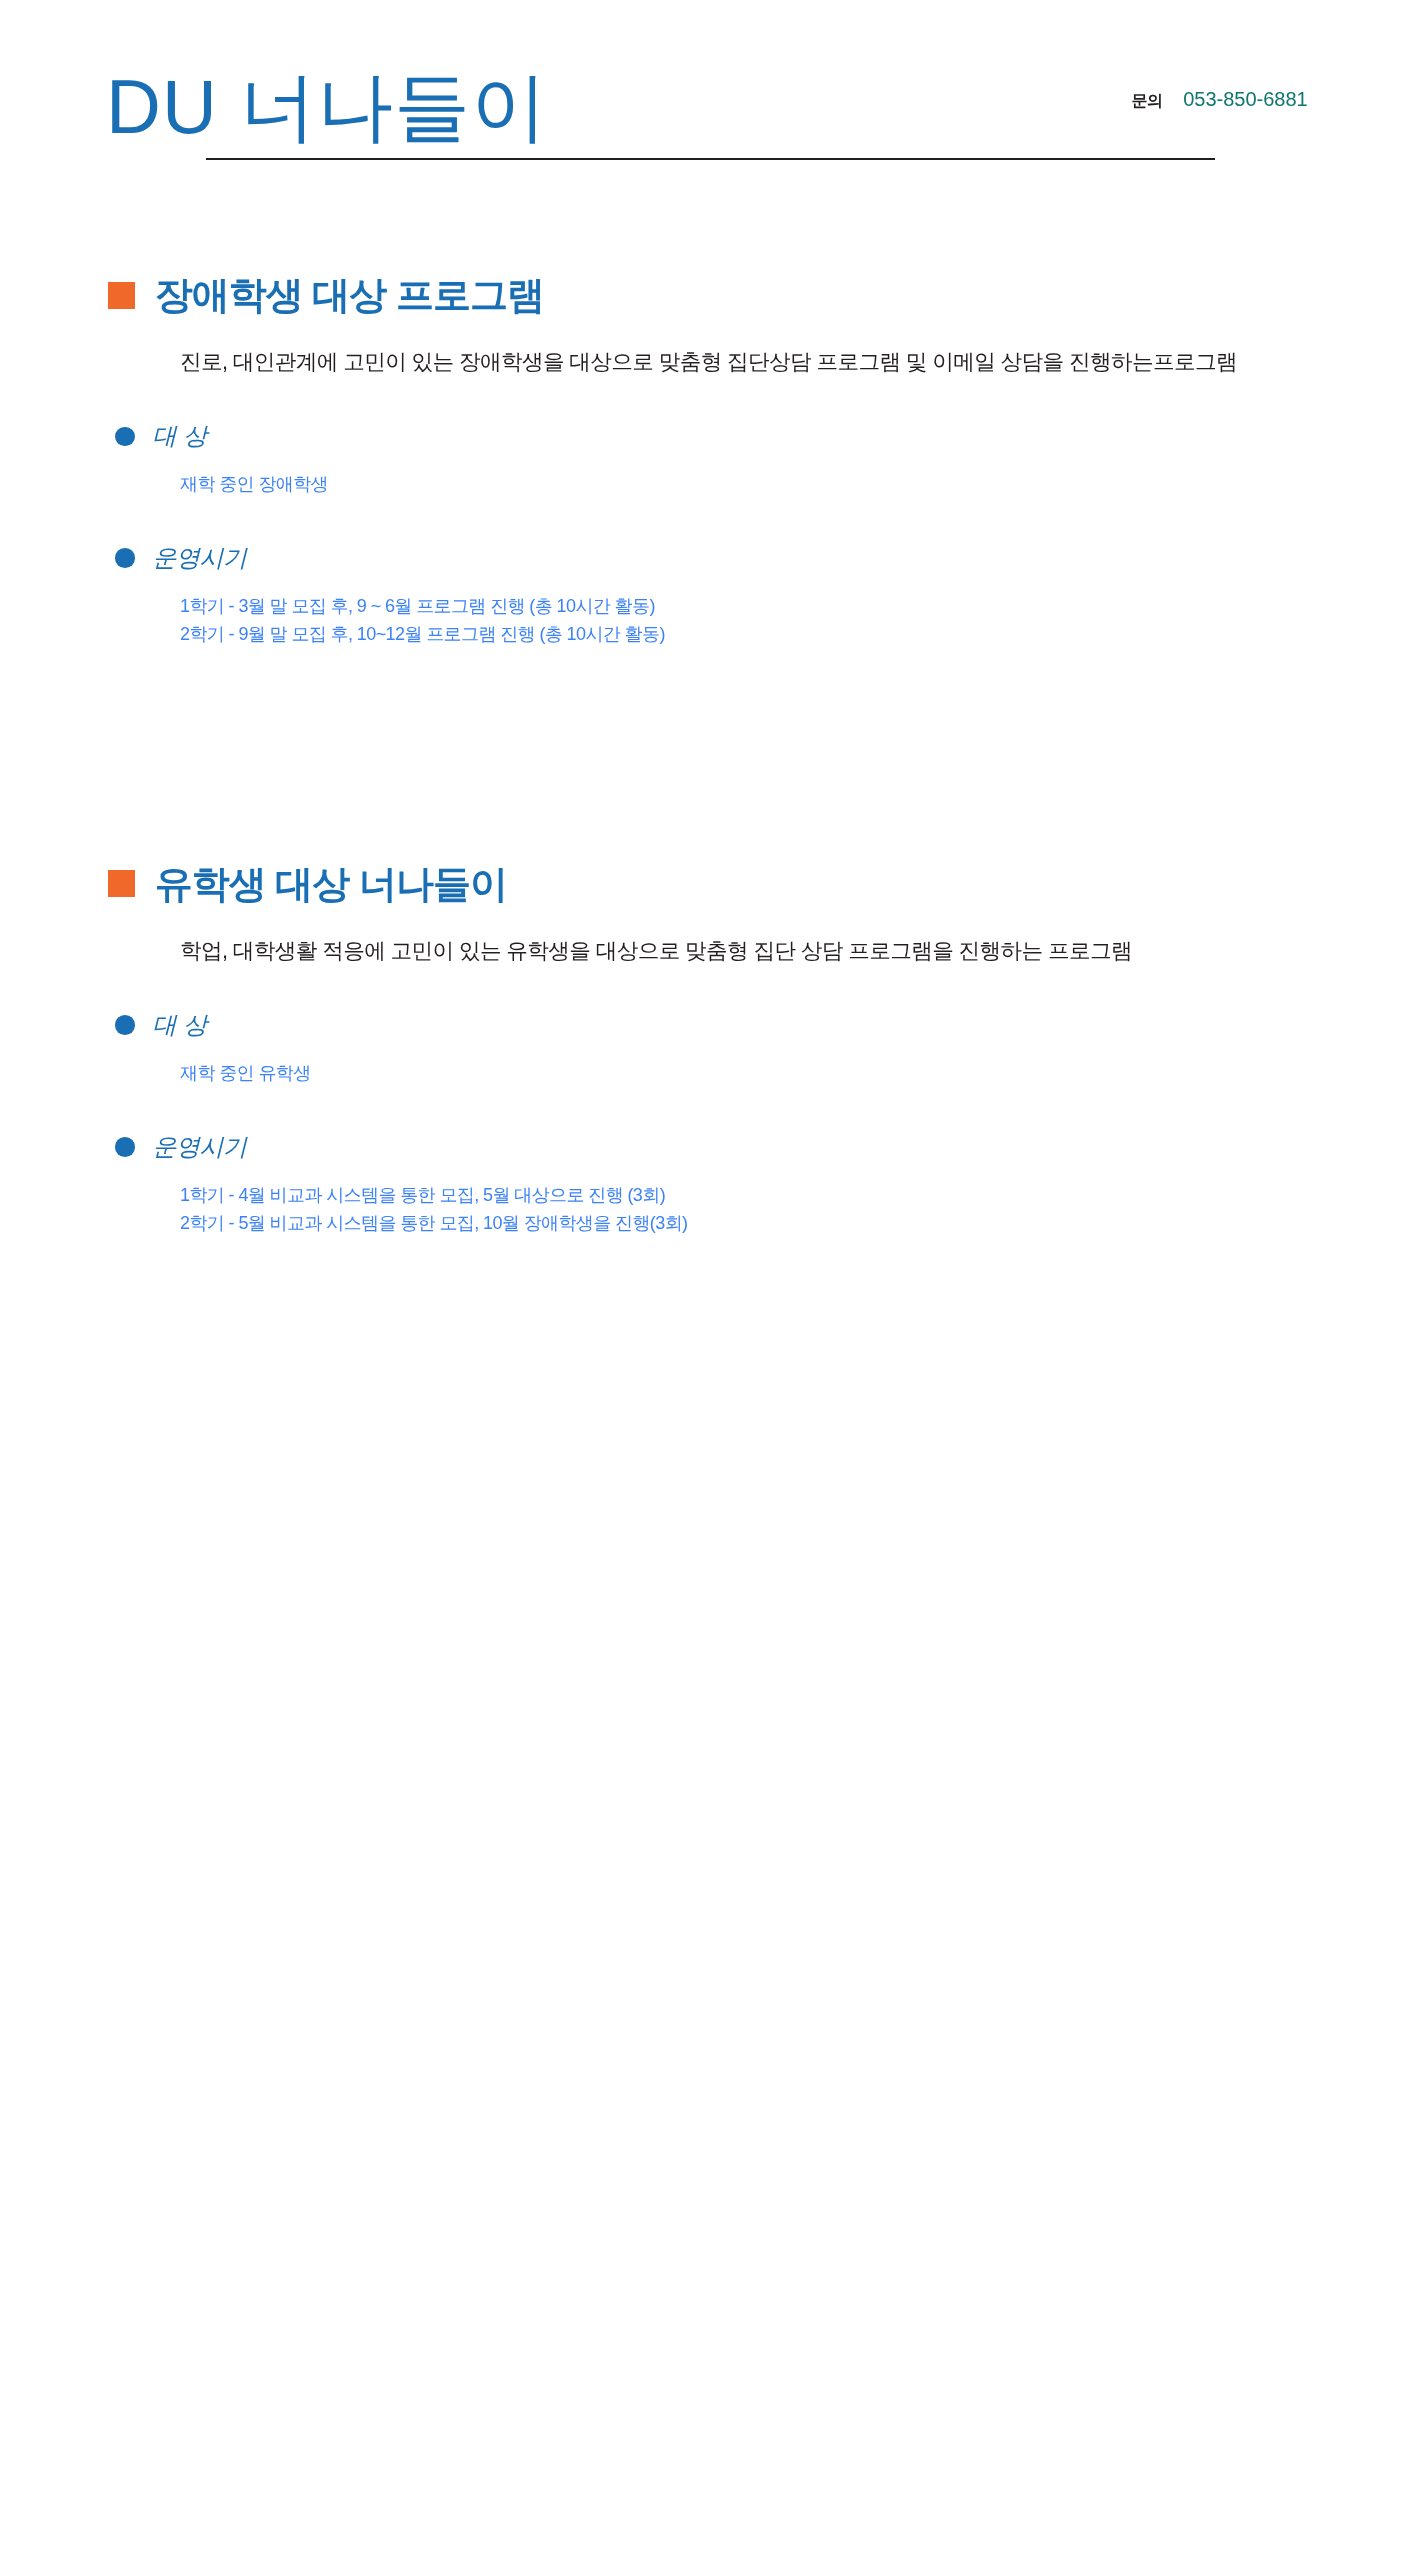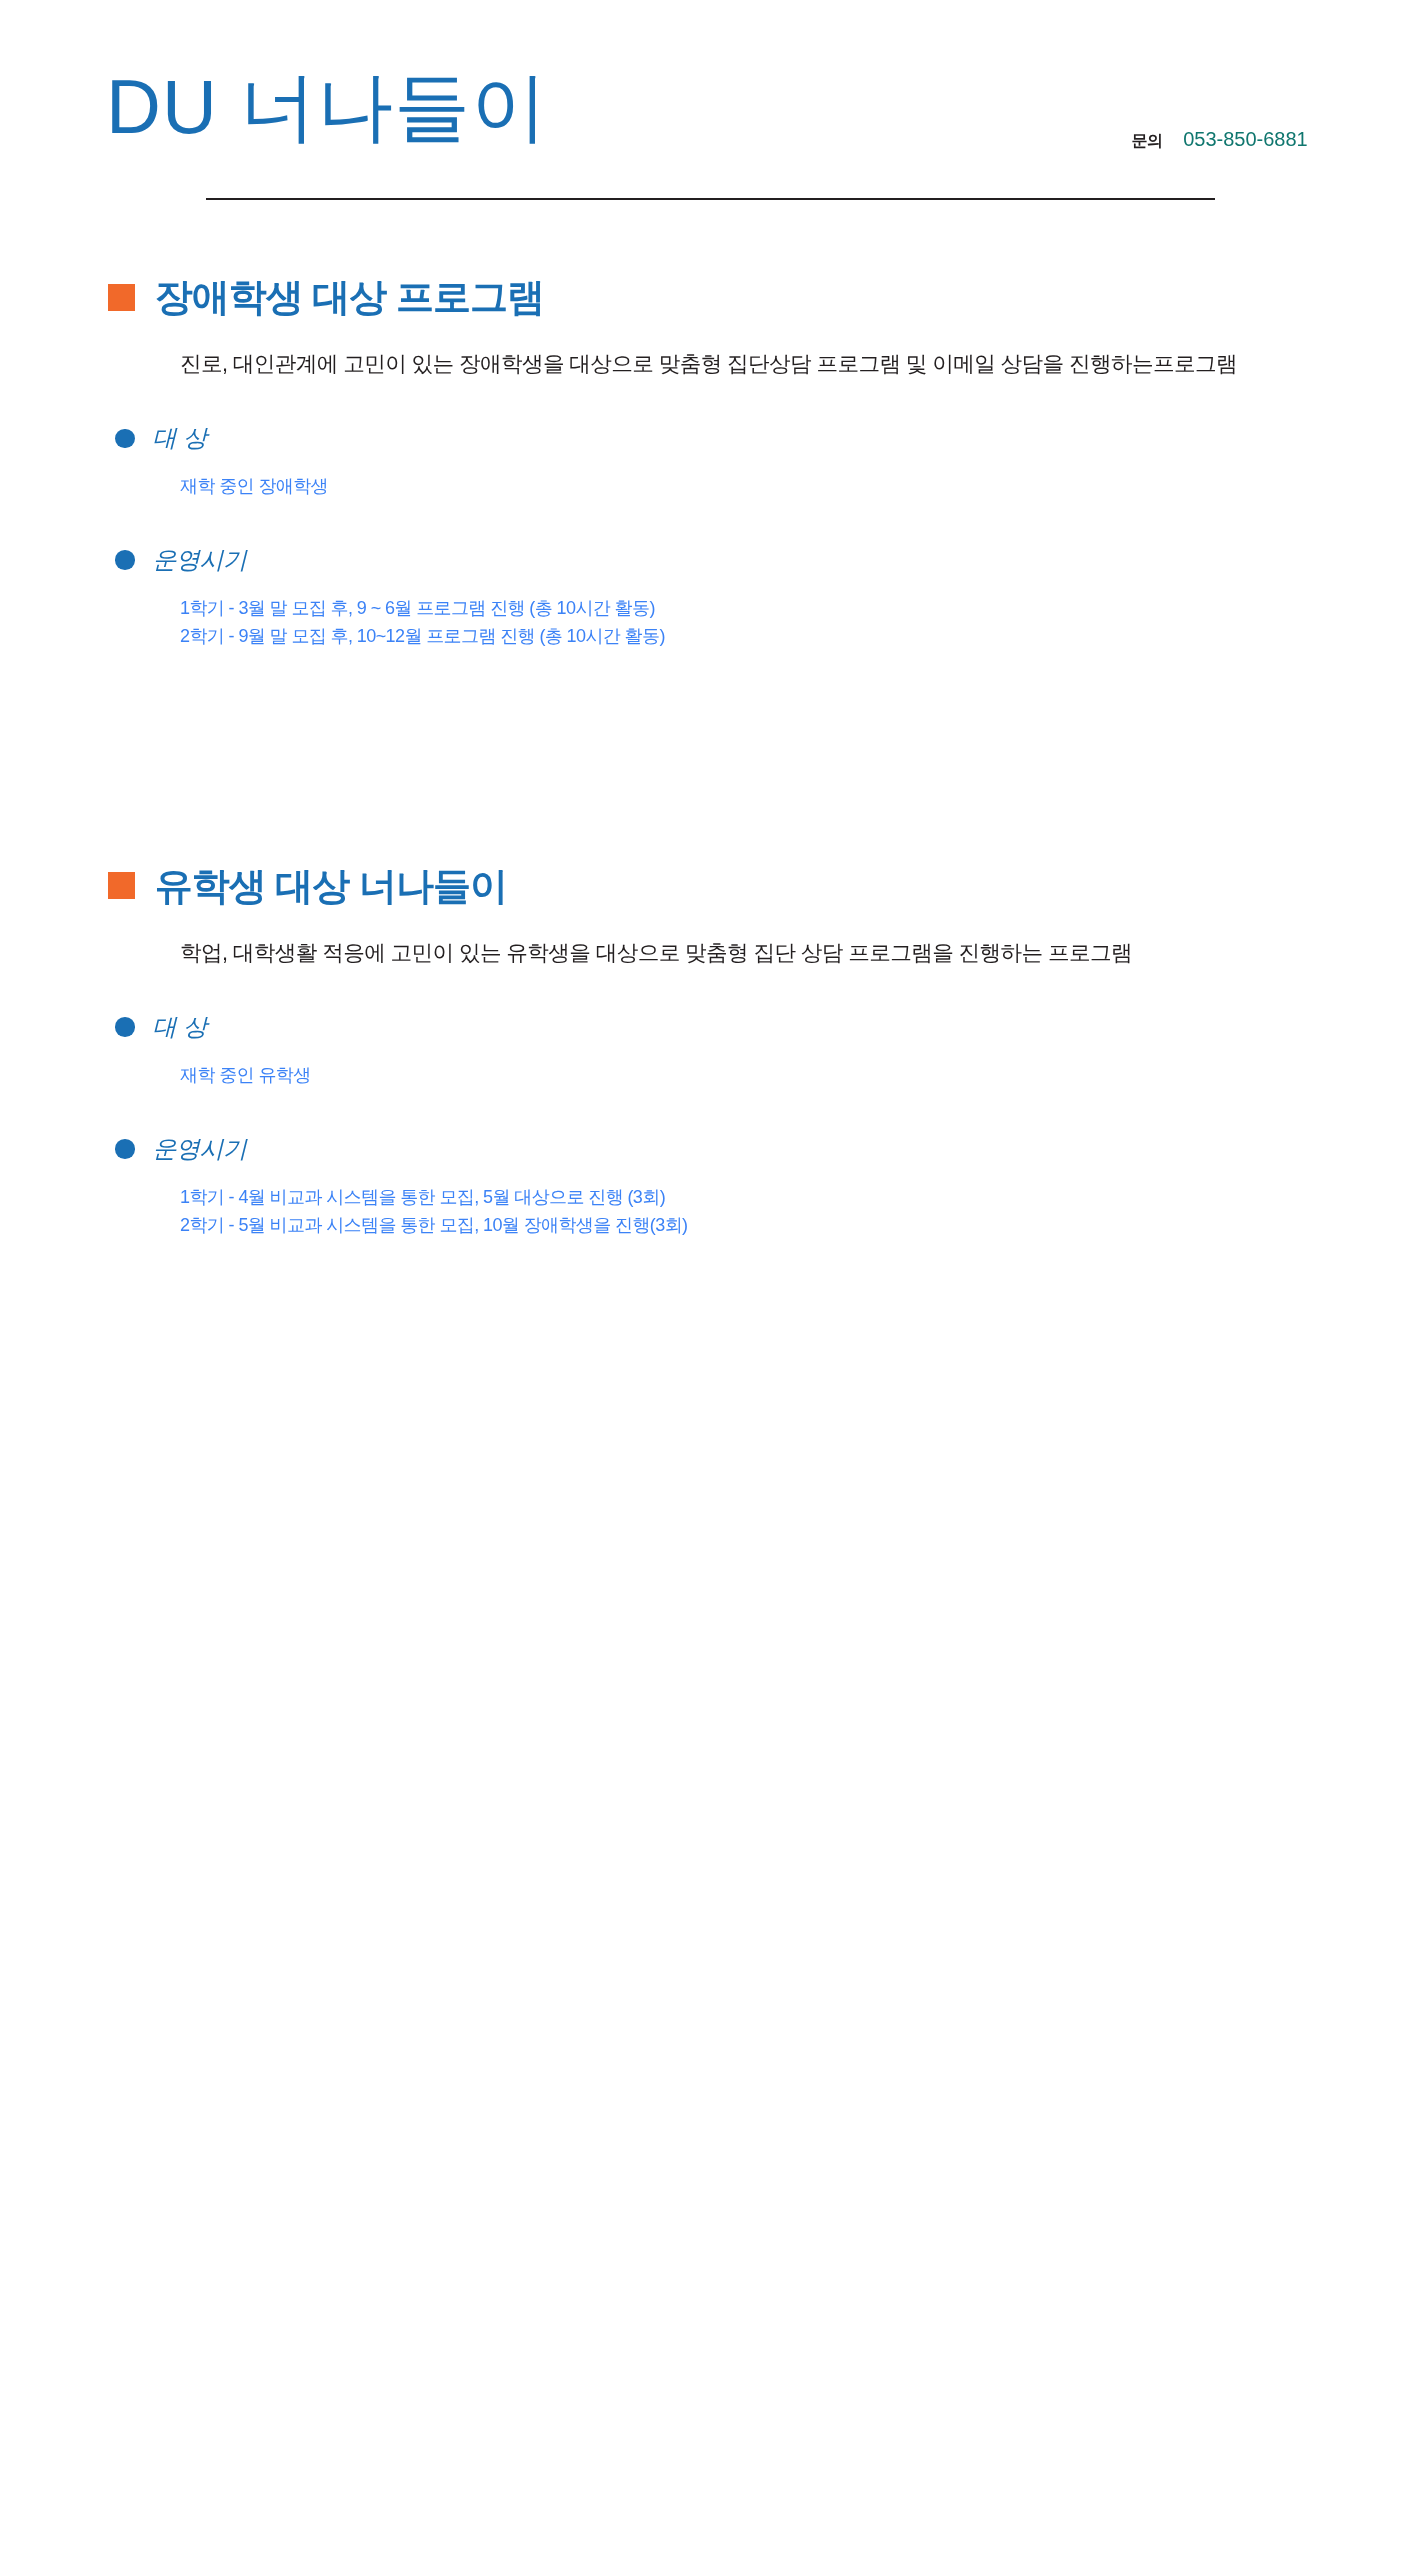--- a/index.html
+++ b/index.html
@@ -21,21 +21,21 @@
     width: 1421px;
     height: 2726px;
     box-sizing: border-box;
     padding: 0 103px;
   }
 
   
   .header {
     position: relative;
     padding-top: 67px;
-    height: 200px;
+    height: 160px;
     box-sizing: border-box;
   }
   .brand-title {
     font-size: 76px;
     line-height: 1.05;
     font-weight: 400;
     color: #1a6fb4;
     letter-spacing: 1px;
     margin: 0;
     padding-left: 3.1px;
@@ -140,21 +140,21 @@
     line-height: 1.55;
     color: #3b82f6;
     letter-spacing: -0.6px;
   }
   .field-body .line {
     display: block;
     white-space: nowrap;
   }
 
   #section-disabled {
-    margin-top: 78px;
+    margin-top: 116px;
   }
   #section-international {
     margin-top: 216px;
   }
 </style>
 </head>
 <body>
 
 <div class="page">
 

